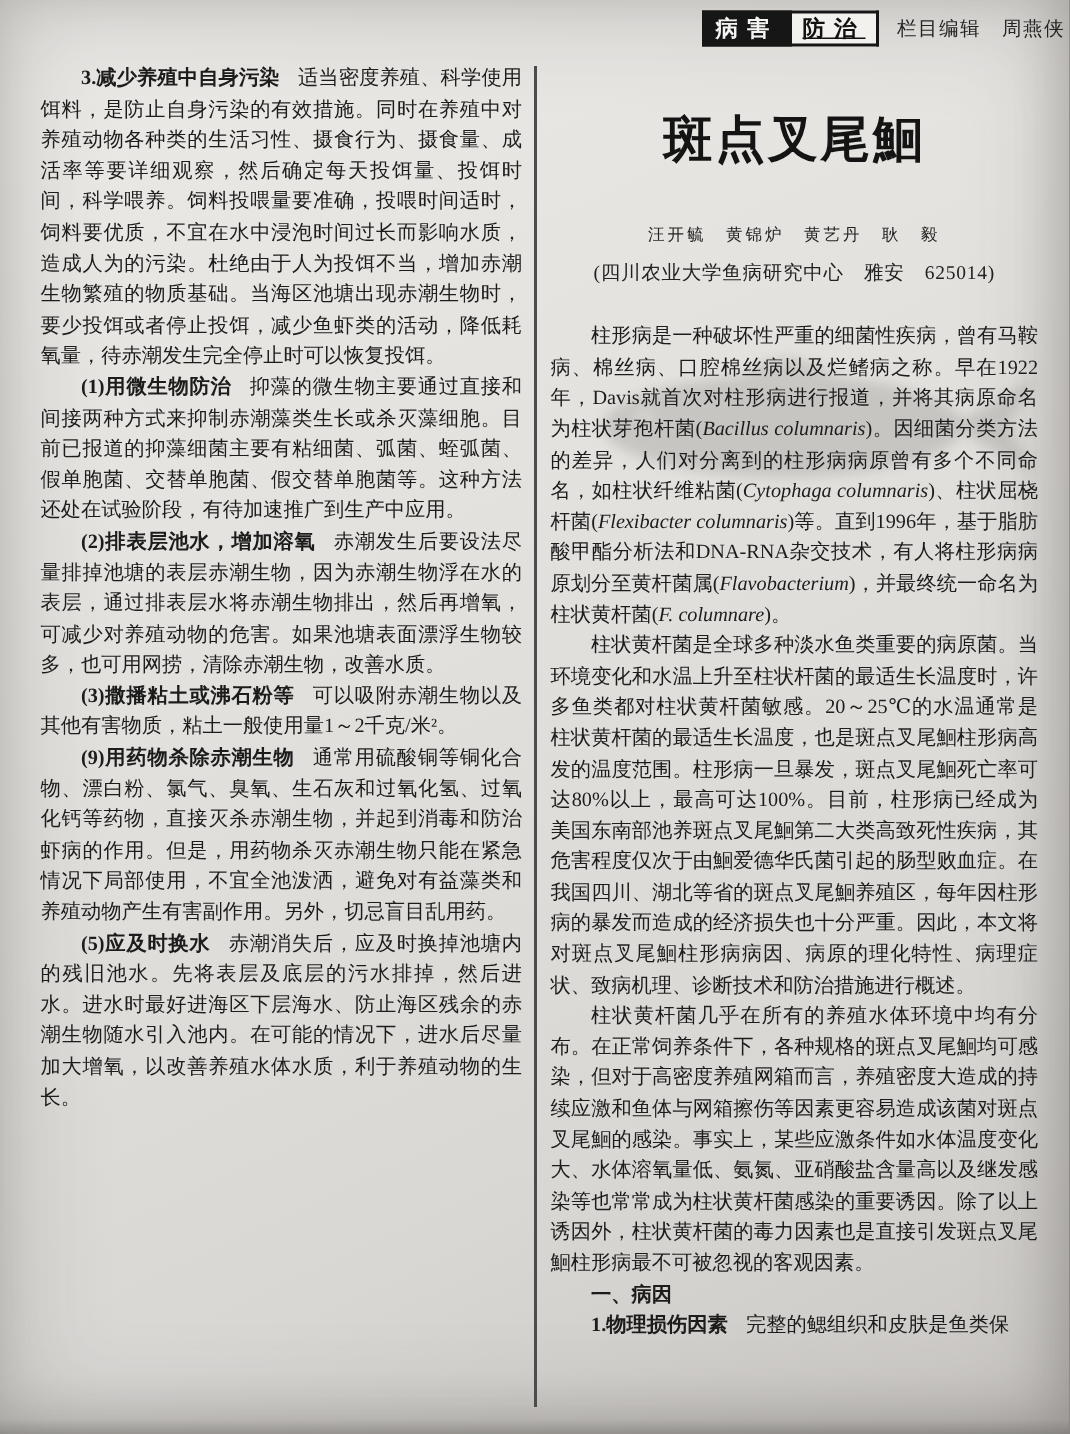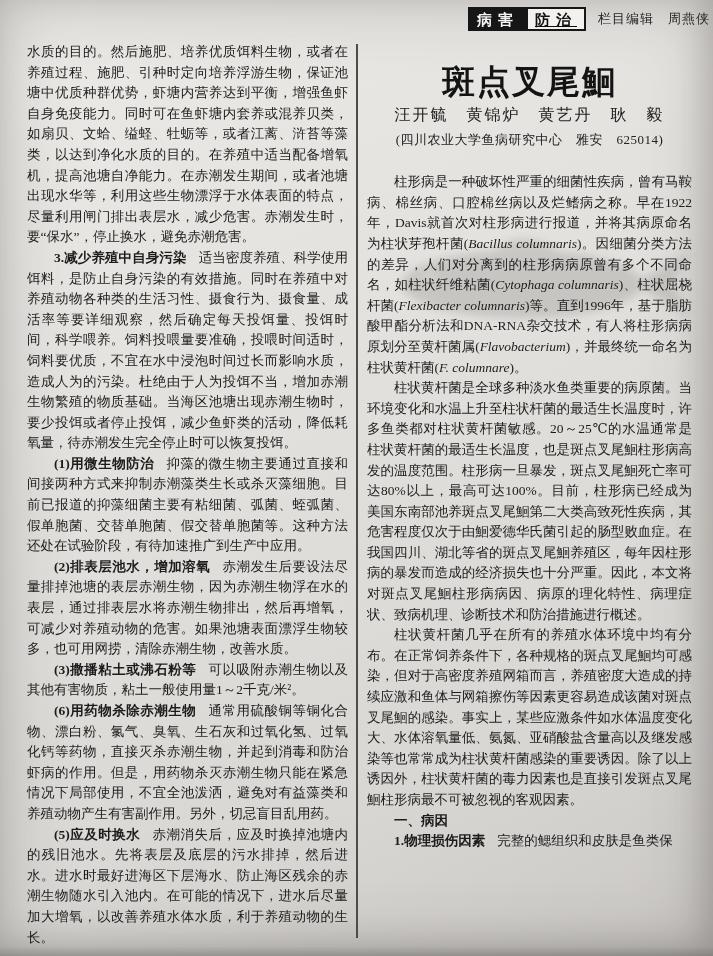--- a/index.html
+++ b/index.html
@@ -18,30 +18,30 @@
     font-size:15px;font-weight:bold;letter-spacing:6px;border:2px solid #161616;
     font-family:"Liberation Sans","DejaVu Sans",sans-serif;}
   .badge-dark{background:#161616;color:#f4f4f2;}
   .badge-light{background:#f2f1ee;color:#111;border-left:none;text-decoration:underline;}
   .editor{margin-left:12px;font-size:13px;color:#242424;letter-spacing:1px;
     font-family:"Liberation Sans","DejaVu Sans",sans-serif;}
   
   .divider{position:absolute;left:356px;top:44px;height:894px;width:2px;background:#4c4c4c;}
   .col{position:absolute;font-size:13.5px;line-height:20.6px;text-align:justify;}
   .col-left{left:27px;top:42px;width:321px;}
-  .col-right{left:367px;top:4px;width:325px;}
+  .col-right{left:367px;top:16px;width:325px;}
   .para{margin:0;text-indent:2em;}
   .para.noindent{text-indent:0;}
   .phead{font-weight:bold;margin-right:.9em;}
   i{font-style:italic;}
   
   .title{margin:56px 0 0;font-weight:bold;text-align:center;line-height:45px;
     font-size:33px;letter-spacing:2px;color:#141414;}
   .title .tline{display:block;}
-  .authors{text-align:center;font-size:16px;letter-spacing:2px;color:#222;}
+  .authors{margin-top:30px;text-align:center;font-size:11px;letter-spacing:2px;color:#222;}
   .affiliation{margin-top:4px;text-align:center;font-size:13px;letter-spacing:.5px;color:#222;}
   .body-start{margin-top:22px;}
   
   .watermark{position:absolute;left:372px;top:222px;width:320px;height:118px;
     opacity:.32;filter:blur(4px);pointer-events:none;}
 </style>
 </head>
 <body>
 
 <div class="page">
@@ -57,26 +57,25 @@
       <ellipse cx="150" cy="62" rx="120" ry="34" fill="#8f8d8a"></ellipse>
       <path d="M262 62 L318 30 L300 62 L318 94 Z" fill="#8f8d8a"></path>
       <path d="M120 30 Q150 4 185 28 L160 36 Z" fill="#98968f"></path>
       <ellipse cx="58" cy="56" rx="7" ry="6" fill="#b8b6b2"></ellipse>
     </svg>
   </div>
 
   <div class="divider"></div>
 
   <div class="col col-left">
-    <p class="para noindent"><span>水质的目的。然后施肥、培养优质饵料生物，或者在养殖过程、施肥、引种时定向培养浮游生物，保证池塘中优质种群优势，虾塘内营养达到平衡，增强鱼虾自身免疫能力。同时可在鱼虾塘内套养或混养贝类，如扇贝、文蛤、缢蛏、牡蛎等，或者江蓠、浒苔等藻类，以达到净化水质的目的。在养殖中适当配备增氧机，提高池塘自净能力。在赤潮发生期间，或者池塘出现水华等，利用这些生物漂浮于水体表面的特点，尽量利用闸门排出表层水，减少危害。赤潮发生时，要“保水”，停止换水，避免赤潮危害。</span></p>
     <p class="para"><span class="phead">3.减少养殖中自身污染</span><span>适当密度养殖、科学使用饵料，是防止自身污染的有效措施。同时在养殖中对养殖动物各种类的生活习性、摄食行为、摄食量、成活率等要详细观察，然后确定每天投饵量、投饵时间，科学喂养。饲料投喂量要准确，投喂时间适时，饲料要优质，不宜在水中浸泡时间过长而影响水质，造成人为的污染。杜绝由于人为投饵不当，增加赤潮生物繁殖的物质基础。当海区池塘出现赤潮生物时，要少投饵或者停止投饵，减少鱼虾类的活动，降低耗氧量，待赤潮发生完全停止时可以恢复投饵。</span></p>
     <p class="para"><span class="phead">(1)用微生物防治</span><span>抑藻的微生物主要通过直接和间接两种方式来抑制赤潮藻类生长或杀灭藻细胞。目前已报道的抑藻细菌主要有粘细菌、弧菌、蛭弧菌、假单胞菌、交替单胞菌、假交替单胞菌等。这种方法还处在试验阶段，有待加速推广到生产中应用。</span></p>
     <p class="para"><span class="phead">(2)排表层池水，增加溶氧</span><span>赤潮发生后要设法尽量排掉池塘的表层赤潮生物，因为赤潮生物浮在水的表层，通过排表层水将赤潮生物排出，然后再增氧，可减少对养殖动物的危害。如果池塘表面漂浮生物较多，也可用网捞，清除赤潮生物，改善水质。</span></p>
     <p class="para"><span class="phead">(3)撒播粘土或沸石粉等</span><span>可以吸附赤潮生物以及其他有害物质，粘土一般使用量1～2千克/米²。</span></p>
-    <p class="para"><span class="phead">(6)用药物杀除赤潮生物</span><span>通常用硫酸铜等铜化合物、漂白粉、氯气、臭氧、生石灰和过氧化氢、过氧化钙等药物，直接灭杀赤潮生物，并起到消毒和防治虾病的作用。但是，用药物杀灭赤潮生物只能在紧急情况下局部使用，不宜全池泼洒，避免对有益藻类和养殖动物产生有害副作用。另外，切忌盲目乱用药。</span></p>
+    <p class="para"><span class="phead">(9)用药物杀除赤潮生物</span><span>通常用硫酸铜等铜化合物、漂白粉、氯气、臭氧、生石灰和过氧化氢、过氧化钙等药物，直接灭杀赤潮生物，并起到消毒和防治虾病的作用。但是，用药物杀灭赤潮生物只能在紧急情况下局部使用，不宜全池泼洒，避免对有益藻类和养殖动物产生有害副作用。另外，切忌盲目乱用药。</span></p>
     <p class="para"><span class="phead">(5)应及时换水</span><span>赤潮消失后，应及时换掉池塘内的残旧池水。先将表层及底层的污水排掉，然后进水。进水时最好进海区下层海水、防止海区残余的赤潮生物随水引入池内。在可能的情况下，进水后尽量加大增氧，以改善养殖水体水质，利于养殖动物的生长。</span></p>
   </div>
 
   <div class="col col-right">
     <h1 class="title">
       <span class="tline">斑点叉尾鮰</span>
     </h1>
     <div class="authors">汪开毓　黄锦炉　黄艺丹　耿　毅</div>
     <div class="affiliation">(四川农业大学鱼病研究中心　雅安　625014)</div>
 

